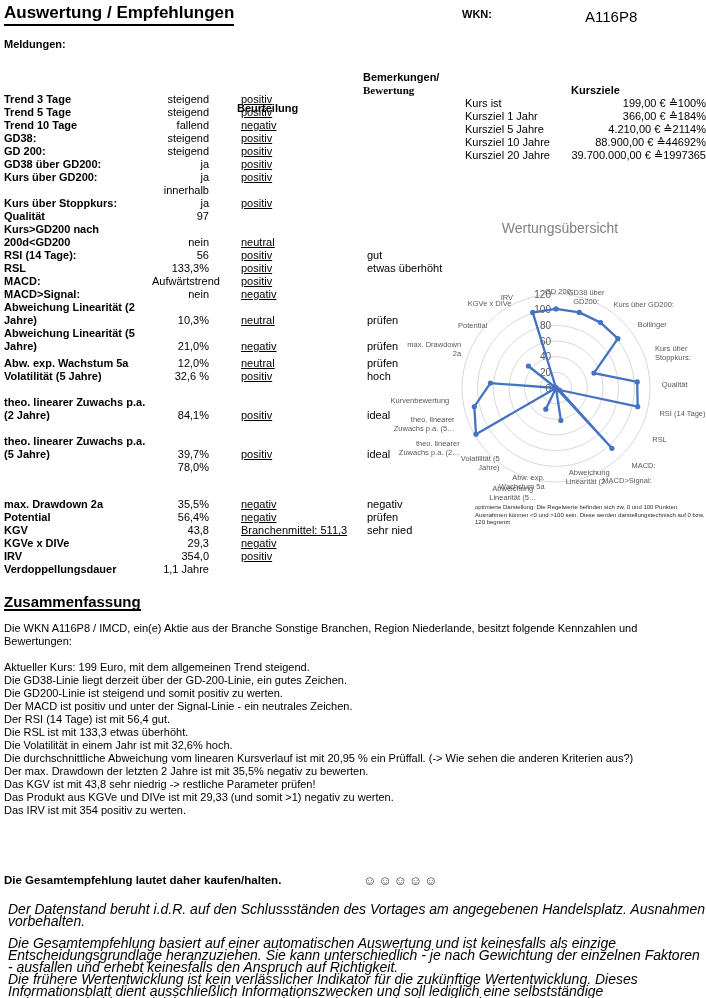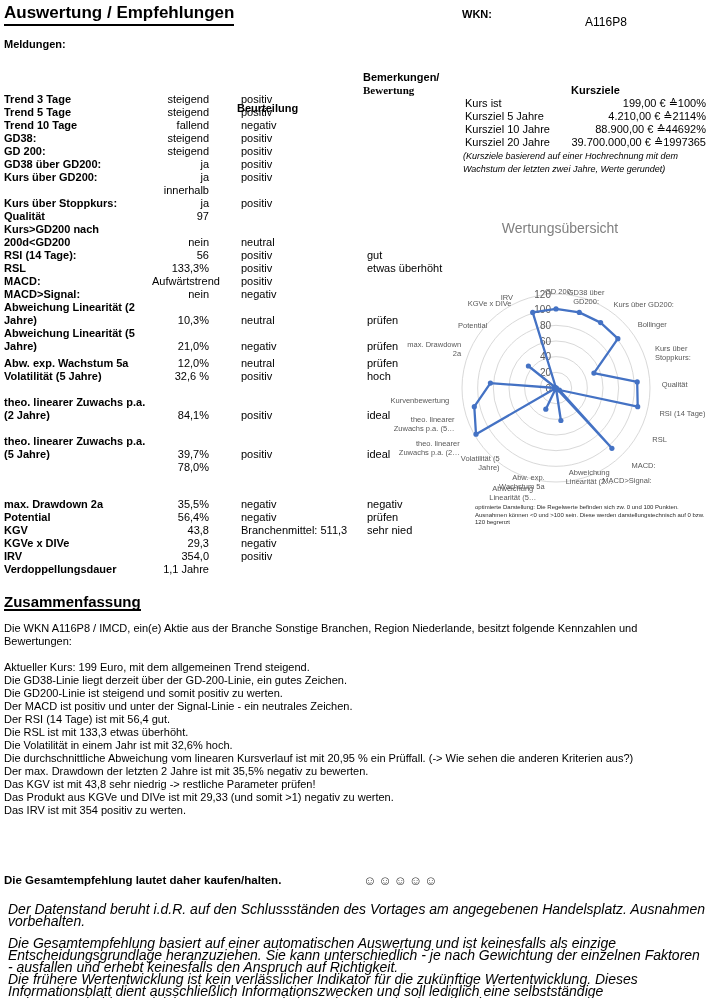--- a/index.html
+++ b/index.html
@@ -1,32 +1,32 @@
 <!DOCTYPE html>
 <html><head>
 <meta charset="utf-8">
 <style>
   html,body{margin:0;padding:0;background:#e8e8e8;}
   #page{position:relative;width:706px;height:998px;background:#ffffff;overflow:hidden;
         font-family:"Liberation Sans","DejaVu Sans",sans-serif;color:#000;}
   .abs{position:absolute;}
   #doc-title{left:4px;top:3px;font-size:17px;font-weight:bold;border-bottom:2px solid #000;padding-bottom:1px;}
   #wkn-label{left:462px;top:8px;font-size:11px;font-weight:bold;}
-  #wkn-value{left:585px;top:15px;font-size:12px;}
+  #wkn-value{left:585px;top:8px;font-size:15px;}
   #meldungen-label{left:4px;top:38px;font-size:11px;font-weight:bold;}
 
   
   #thead-beurteilung{left:237px;top:84px;font-size:11px;font-weight:bold;margin-top:18px;}
   #thead-bem1{left:363px;top:71px;font-size:11px;font-weight:bold;}
   #thead-bem2{left:363px;top:84px;font-size:11px;font-weight:bold;font-family:Liberation Serif, serif;}
   #criteria{left:4px;top:93px;width:462px;font-size:11px;line-height:13px;}
   .trow{display:flex;align-items:flex-end;min-height:13px;}
   .c-label{width:148px;font-weight:bold;white-space:pre-line;}
   .c-value{width:57px;text-align:right;white-space:nowrap;}
-  .c-beu{width:126px;margin-left:32px;white-space:nowrap;}
+  .c-beu{width:126px;margin-left:32px;white-space:nowrap;text-decoration:underline;}
   .c-bem{width:98px;white-space:nowrap;overflow:hidden;}
 
   
   #kursziele{left:462px;top:84px;width:244px;font-size:11px;line-height:13px;}
   #kursziele-title{font-weight:bold;padding-left:109px;}
   .krow{display:flex;justify-content:space-between;height:13px;}
   .k-label{white-space:nowrap;padding-left:3px;}
   .k-value{white-space:nowrap;text-align:right;}
   #kursziele-note{font-size:9px;font-style:italic;line-height:13px;padding-left:1px;margin-top:1px;}
 
@@ -240,36 +240,36 @@
     </div>
 
   <div class="abs" id="kursziele">
     <div id="kursziele-title">Kursziele</div>
     <div id="krows">
         <div class="krow">
           <div class="k-label">Kurs ist</div>
           <div class="k-value">199,00 € ≙100%</div>
         </div>
         <div class="krow">
+          <div class="k-label">Kursziel 1 Jahr</div>
+          <div class="k-value">366,00 € ≙184%</div>
+        </div>
+        <div class="krow">
           <div class="k-label">Kursziel 5 Jahre</div>
           <div class="k-value">4.210,00 € ≙2114%</div>
         </div>
         <div class="krow">
           <div class="k-label">Kursziel 10 Jahre</div>
           <div class="k-value">88.900,00 € ≙44692%</div>
         </div>
         <div class="krow">
           <div class="k-label">Kursziel 20 Jahre</div>
           <div class="k-value">39.700.000,00 € ≙1997365</div>
         </div>
       </div>
-    <div id="kursziele-note">
-      <div>(Kursziele basierend auf einer Hochrechnung mit dem</div>
-      <div>Wachstum der letzten zwei Jahre, Werte gerundet)</div>
-    </div>
   </div>
 
   <div class="abs" id="radar-wrap"><svg width="320" height="308" viewBox="0 0 320 308">
         <text x="174" y="17" text-anchor="middle" font-size="14" fill="#7F7F7F">Wertungsübersicht</text>
         <circle cx="170" cy="172" r="15.666666666666666" fill="none" stroke="#D9D9D9" stroke-width="1"></circle>
         <circle cx="170" cy="172" r="31.333333333333332" fill="none" stroke="#D9D9D9" stroke-width="1"></circle>
         <circle cx="170" cy="172" r="47" fill="none" stroke="#D9D9D9" stroke-width="1"></circle>
         <circle cx="170" cy="172" r="62.666666666666664" fill="none" stroke="#D9D9D9" stroke-width="1"></circle>
         <circle cx="170" cy="172" r="78.33333333333333" fill="none" stroke="#D9D9D9" stroke-width="1"></circle>
         <circle cx="170" cy="172" r="94" fill="none" stroke="#D9D9D9" stroke-width="1"></circle>

